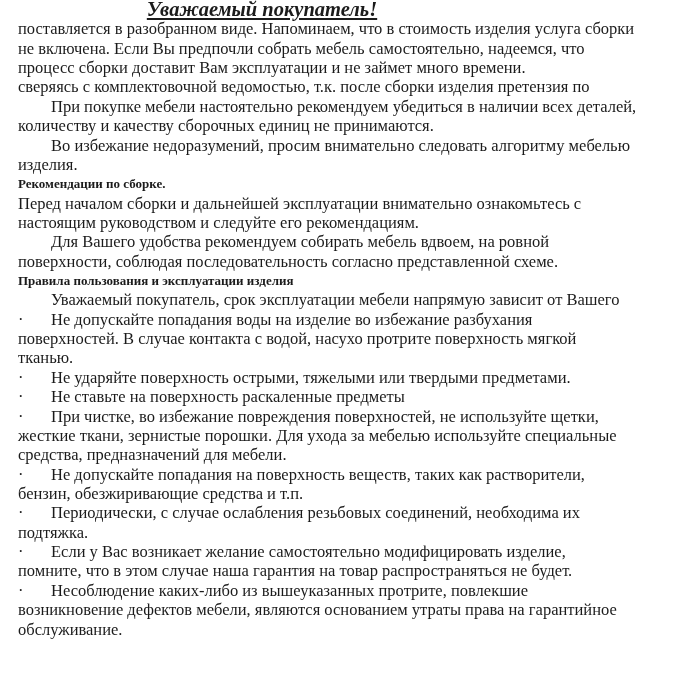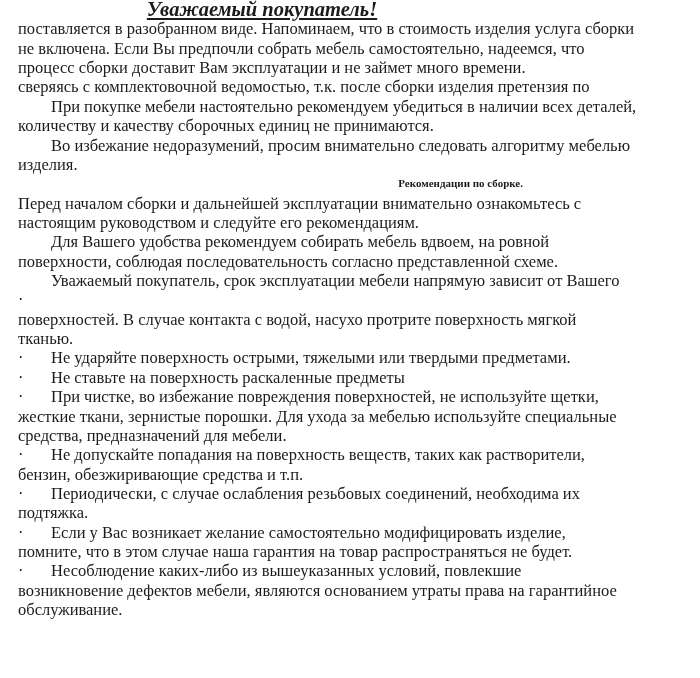--- a/index.html
+++ b/index.html
@@ -28,22 +28,22 @@
     width:488px;
     text-align:center;
     font-size:20.5px;
     font-weight:bold;
     font-style:italic;
     text-decoration:underline;
     text-indent:0;
   }
   .h{
     width:505px;
-    text-align:right;
-    font-size:11px;
+    text-align:left;
+    font-size:13px;
     font-weight:bold;
     text-indent:0;
   }
 </style>
 </head>
 <body>
 
 <div class="page">
   <div class="line title-line">Уважаемый покупатель!</div>
 
@@ -59,25 +59,26 @@
   <div class="line">изделия.</div>
 
   <div class="line h">Рекомендации по сборке.</div>
 
   <div class="line">Перед началом сборки и дальнейшей эксплуатации внимательно ознакомьтесь с</div>
   <div class="line">настоящим руководством и следуйте его рекомендациям.</div>
 
   <div class="line ind">Для Вашего удобства рекомендуем собирать мебель вдвоем, на ровной</div>
   <div class="line">поверхности, соблюдая последовательность согласно представленной схеме.</div>
 
+  <div class="line h">Правила пользования и эксплуатации изделия</div>
 
   <div class="line ind">Уважаемый покупатель, срок эксплуатации мебели напрямую зависит от Вашего</div>
 
   <div class="line ind">
-    <span class="marker">·</span>
+    <span class="marker">·</span><span>Не допускайте попадания воды на изделие во избежание разбухания</span>
   </div>
   <div class="line">поверхностей. В случае контакта с водой, насухо протрите поверхность мягкой</div>
   <div class="line">тканью.</div>
 
   <div class="line ind">
     <span class="marker">·</span><span>Не ударяйте поверхность острыми, тяжелыми или твердыми предметами.</span>
   </div>
 
   <div class="line ind">
     <span class="marker">·</span><span>Не ставьте на поверхность раскаленные предметы</span>
@@ -98,17 +99,17 @@
     <span class="marker">·</span><span>Периодически, с случае ослабления резьбовых соединений, необходима их</span>
   </div>
   <div class="line">подтяжка.</div>
 
   <div class="line ind">
     <span class="marker">·</span><span>Если у Вас возникает желание самостоятельно модифицировать изделие,</span>
   </div>
   <div class="line">помните, что в этом случае наша гарантия на товар распространяться не будет.</div>
 
   <div class="line ind">
-    <span class="marker">·</span><span>Несоблюдение каких-либо из вышеуказанных условий, повлекшие</span>
+    <span class="marker">·</span><span>Несоблюдение каких-либо из вышеуказанных протрите, повлекшие</span>
   </div>
   <div class="line">возникновение дефектов мебели, являются основанием утраты права на гарантийное</div>
   <div class="line">обслуживание.</div>
 </div>
 
 </body></html>

